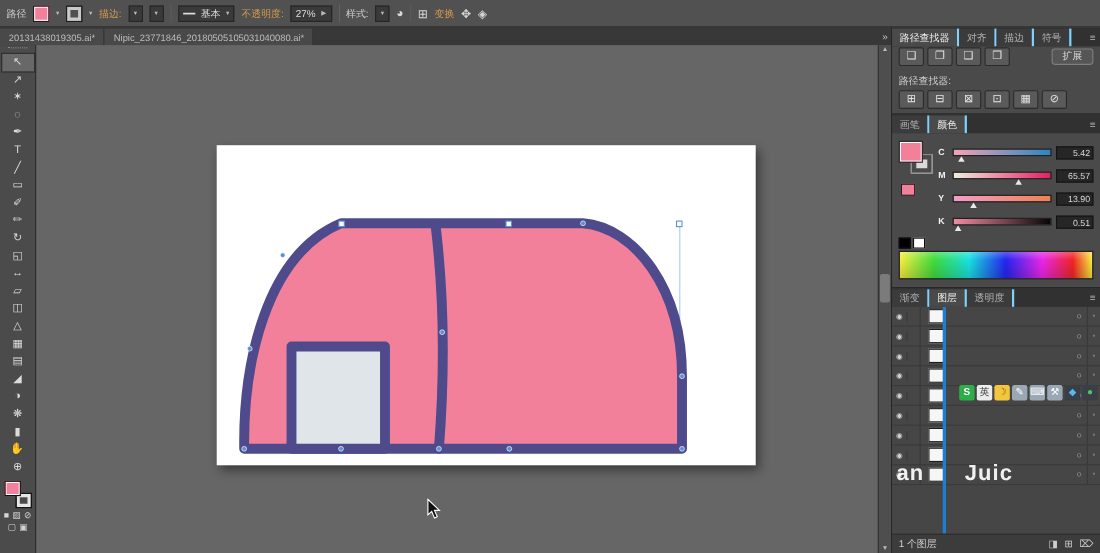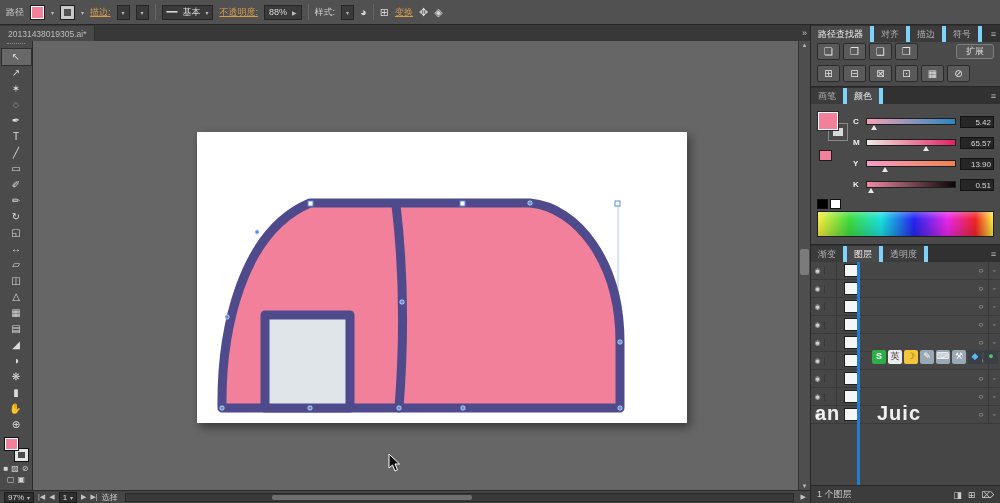--- a/index.html
+++ b/index.html
@@ -4,21 +4,21 @@
 <style>
   *{box-sizing:border-box;margin:0;padding:0}
   html,body{width:1000px;height:503px;overflow:hidden;background:#3f3f3f;
     font-family:"Liberation Sans","DejaVu Sans",sans-serif}
   .app{position:relative;width:1000px;height:365px;background:#3f3f3f}
 
   
   .cbar{height:25px;background:#515151;border-bottom:1px solid #272727;display:flex;
     align-items:center;gap:6px;padding:0 6px;font-size:9px;color:#cfcfcf;white-space:nowrap}
   .cbar .sep{width:1px;height:16px;background:#3a3a3a;border-right:1px solid #666}
-  .link{color:#d79b4a;text-decoration:underline;cursor:pointer}
+  .link{color:#d79b4a;cursor:pointer}
   .dd{background:#3a3a3a;border:1px solid #252525;height:15px;display:flex;align-items:center;
     padding:0 4px;gap:5px;font-size:9px;color:#ddd}
   .ar{font-size:6px;color:#b9b9b9}
   .cicon{color:#d6d6d6;font-size:11px}
   .fillsw{width:15px;height:15px;background:#f2809b;border:1px solid #1d1d1d;box-shadow:inset 0 0 0 1px #fff}
   .strokesw{width:15px;height:15px;background:#515151;border:1px solid #1d1d1d;box-shadow:inset 0 0 0 3px #c9c9c9}
 
   
   .mainrow{display:flex;height:478px}
   .doccol{width:810px;display:flex;flex-direction:column}
@@ -61,21 +61,21 @@
   .sbox{background:#2e2e2e;border:1px solid #1c1c1c;height:11px;display:flex;align-items:center;
     padding:0 3px;gap:3px;color:#ddd;font-size:8px}
   .navg{font-size:7px;color:#c4c4c4}
   .hscroll{flex:1;height:9px;background:#393939;border:1px solid #292929;position:relative;margin:0 3px}
   .hthumb{position:absolute;left:22%;width:200px;top:1px;bottom:1px;background:#6e6e6e;border-radius:2px}
 
   
   .rightcol{width:190px;background:#3f3f3f;border-left:1px solid #262626;display:flex;flex-direction:column}
   .phead{height:17px;background:#313131;display:flex;align-items:flex-end;position:relative;flex:none}
   .ptab{height:16px;padding:0 7px;font-size:9px;color:#b2b2b2;display:flex;align-items:center;
-    background:#3b3b3b;border-right:4px solid #7dd3fc;white-space:nowrap}
+    background:#3b3b3b;border-right:2px solid #7dd3fc;white-space:nowrap}
   .ptab.active{background:#4a4a4a;color:#efefef}
   .pmenu{position:absolute;right:4px;top:4px;color:#bbb;font-size:9px}
   .pbody{background:#4a4a4a;border-bottom:1px solid #262626}
   .plabel{font-size:9px;color:#cfcfcf;padding:3px 6px 1px}
   .btnrow{display:flex;gap:3px;padding:1px 6px 4px;align-items:center}
   .pbtn{width:23px;height:17px;background:#5a5a5a;border:1px solid #2b2b2b;border-radius:2px;
     color:#e3e3e3;font-size:10px;display:flex;align-items:center;justify-content:center}
   .expand{margin-left:auto;height:15px;padding:0 9px;background:#565656;border:1px solid #7e7e7e;
     border-radius:3px;color:#dcdcdc;font-size:9px;display:flex;align-items:center}
 
@@ -145,21 +145,21 @@
         <span class="ar">▾</span>
       </span>
     <span class="sep"></span>
     <span class="dd">
       <span>━━</span>
       <span>基本</span>
       <span class="ar">▾</span>
     </span>
     <span class="link">不透明度:</span>
     <span class="dd">
-      <span>88%</span>
+      <span>27%</span>
       <span class="ar">▶</span>
     </span>
     <span class="sep"></span>
     <span>样式:</span>
     <span class="dd">
         <span class="ar">▾</span>
       </span>
     <span class="cicon">◕</span>
     <span class="sep"></span>
     <span class="cicon">⊞</span>
@@ -168,20 +168,23 @@
     <span class="cicon">◈</span>
   </div>
 
   <div class="mainrow">
 
     <div class="doccol">
 
       <div class="tabbar">
         <div class="tab">
           <span>20131438019305.ai*</span>
+        </div>
+        <div class="tab">
+          <span>Nipic_23771846_20180505105031040080.ai*</span>
         </div>
         <span class="taboverflow">»</span>
       </div>
 
       <div class="midrow">
 
         <div class="toolcol">
           <div class="toolgrip"></div>
           <div class="tool active">↖</div>
           <div class="tool">↗</div>
@@ -258,58 +261,40 @@
           </div>
 
           <div class="vscroll">
             <span class="sar" style="top:1px">▲</span>
             <div class="vthumb"></div>
             <span class="sar" style="bottom:1px">▼</span>
           </div>
         </div>
       </div>
 
-      <div class="statusbar">
-        <span class="sbox">
-          <span>97%</span>
-          <span class="ar">▾</span>
-        </span>
-        <span class="navg">|◀</span>
-        <span class="navg">◀</span>
-        <span class="sbox">
-          <span>1</span>
-          <span class="ar">▾</span>
-        </span>
-        <span class="navg">▶</span>
-        <span class="navg">▶|</span>
-        <span>选择</span>
-        <div class="hscroll">
-          <div class="hthumb"></div>
-        </div>
-        <span class="navg">▶</span>
-      </div>
     </div>
 
     <div class="rightcol">
 
       <div class="phead">
         <span class="ptab active">路径查找器</span>
         <span class="ptab">对齐</span>
         <span class="ptab">描边</span>
         <span class="ptab">符号</span>
         <span class="pmenu">≡</span>
       </div>
       <div class="pbody">
         <div class="btnrow">
           <span class="pbtn">❏</span>
           <span class="pbtn">❐</span>
           <span class="pbtn">❑</span>
           <span class="pbtn">❒</span>
           <span class="expand">扩展</span>
         </div>
+        <div class="plabel">路径查找器:</div>
         <div class="btnrow">
           <span class="pbtn">⊞</span>
           <span class="pbtn">⊟</span>
           <span class="pbtn">⊠</span>
           <span class="pbtn">⊡</span>
           <span class="pbtn">▦</span>
           <span class="pbtn">⊘</span>
         </div>
       </div>
 

